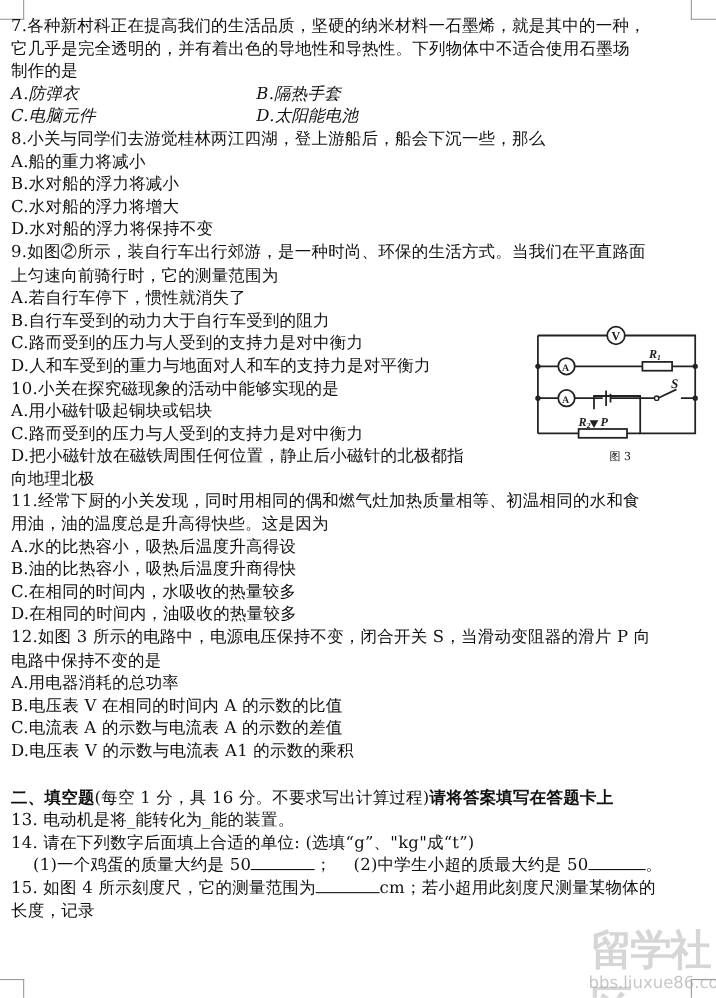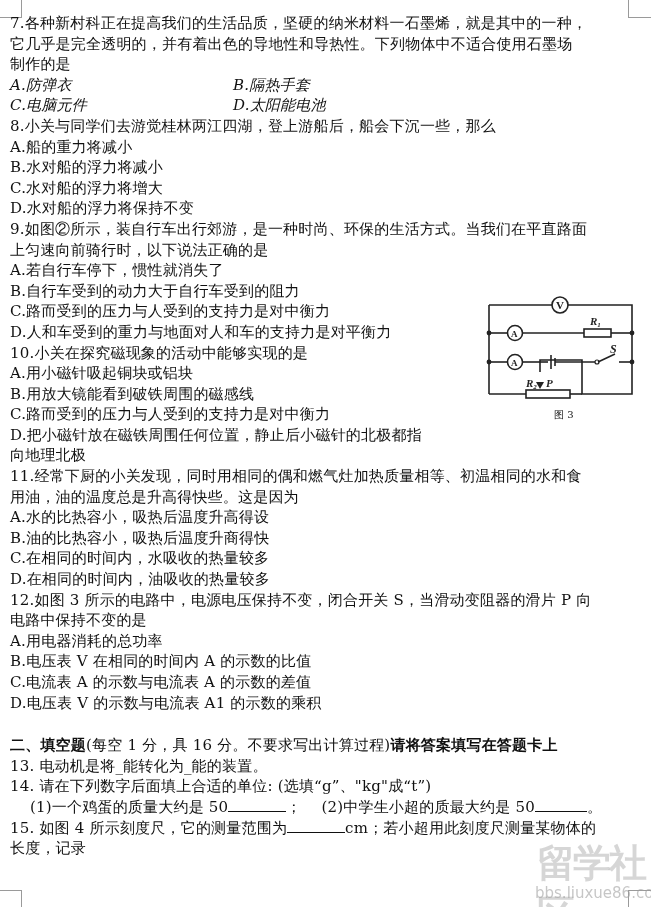--- a/index.html
+++ b/index.html
@@ -69,29 +69,28 @@
     <span>D.太阳能电池</span>
   </div>
 
   <div class="line">8.小关与同学们去游觉桂林两江四湖，登上游船后，船会下沉一些，那么</div>
   <div class="line">A.船的重力将减小</div>
   <div class="line">B.水对船的浮力将减小</div>
   <div class="line">C.水对船的浮力将增大</div>
   <div class="line">D.水对船的浮力将保持不变</div>
 
   <div class="line">9.如图②所示，装自行车出行郊游，是一种时尚、环保的生活方式。当我们在平直路面</div>
-  <div class="line">上匀速向前骑行时，以下说法正确的是</div>
+  <div class="line">上匀速向前骑行时，它的测量范围为</div>
   <div class="line narrow">A.若自行车停下，惯性就消失了</div>
   <div class="line narrow">B.自行车受到的动力大于自行车受到的阻力</div>
   <div class="line narrow">C.路而受到的压力与人受到的支持力是对中衡力</div>
   <div class="line narrow">D.人和车受到的重力与地面对人和车的支持力是对平衡力</div>
 
   <div class="line narrow">10.小关在探究磁现象的活动中能够实现的是</div>
   <div class="line narrow">A.用小磁针吸起铜块或铝块</div>
-  <div class="line narrow">B.用放大镜能看到破铁周围的磁感线</div>
   <div class="line narrow">C.路而受到的压力与人受到的支持力是对中衡力</div>
   <div class="line narrow">D.把小磁针放在磁铁周围任何位置，静止后小磁针的北极都指</div>
   <div class="line narrow">向地理北极</div>
 
   <div class="line">11.经常下厨的小关发现，同时用相同的偶和燃气灶加热质量相等、初温相同的水和食</div>
   <div class="line">用油，油的温度总是升高得快些。这是因为</div>
   <div class="line">A.水的比热容小，吸热后温度升高得设</div>
   <div class="line">B.油的比热容小，吸热后温度升商得快</div>
   <div class="line">C.在相同的时间内，水吸收的热量较多</div>
   <div class="line">D.在相同的时间内，油吸收的热量较多</div>

